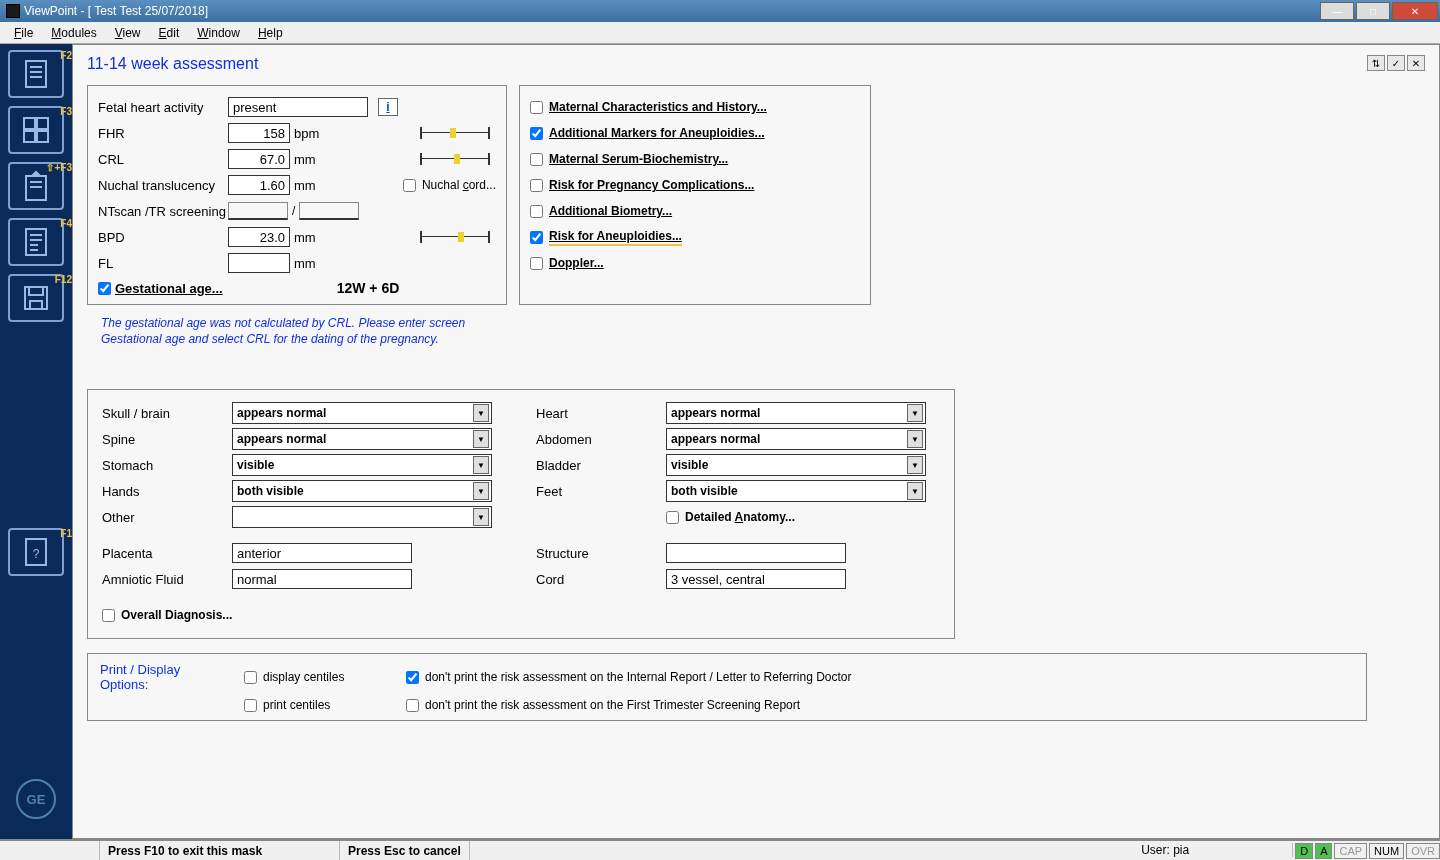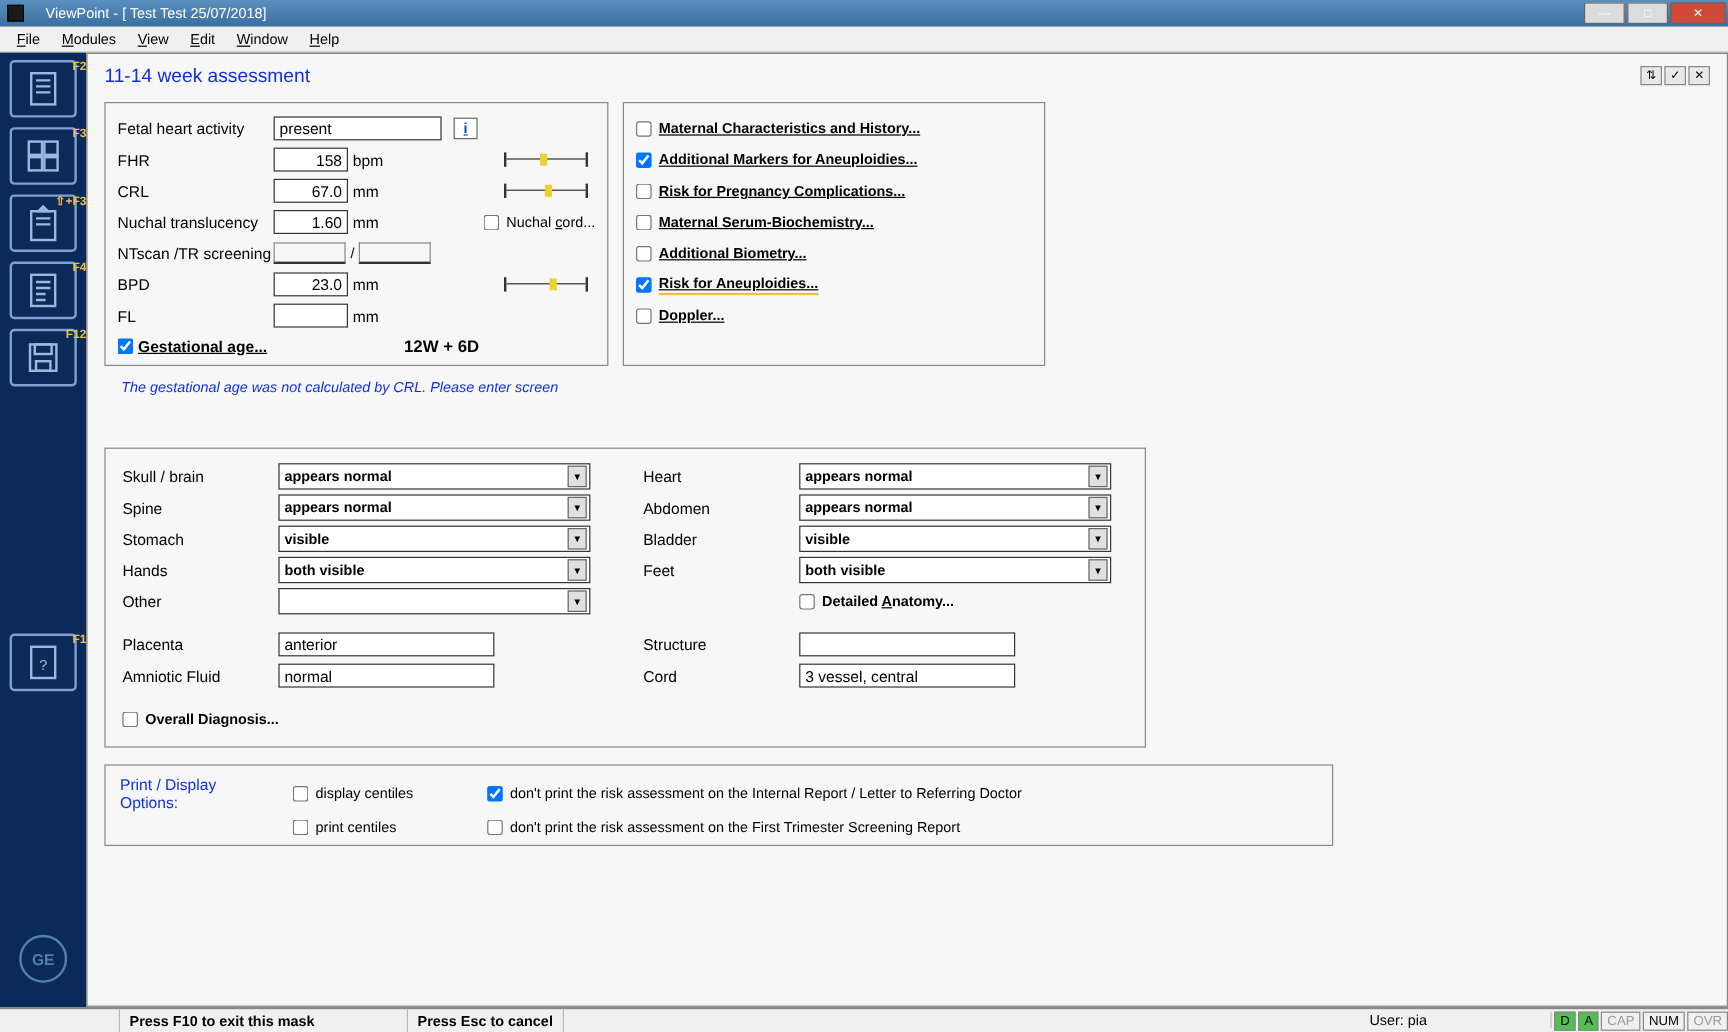--- a/index.html
+++ b/index.html
@@ -3,21 +3,21 @@
 <meta charset="utf-8">
 <style>
 * { box-sizing: border-box; margin: 0; padding: 0; font-family: Tahoma, Arial, sans-serif; font-size: 12px; }
 html, body { width: 1440px; height: 860px; overflow: hidden; background: #000; }
 
 .titlebar {
   height: 22px; background: linear-gradient(#5b8fbf, #3a6fa0);
   display: flex; align-items: center; justify-content: space-between;
   color: #fff; padding: 0 2px;
 }
-.titlebar .left { display:flex; align-items:center; gap:18px; padding-left:4px;}
+.titlebar .left { display:flex; align-items:center; gap:4px; padding-left:4px;}
 .titlebar .ticon { width:14px; height:14px; border:1px solid #000; background:#1a1a1a; display:inline-block;}
 .titlebar .winbtns { display:flex; gap:2px;}
 .titlebar .winbtn { width:34px; height:18px; background:#dcdcdc; border:1px solid #666; display:flex; align-items:center; justify-content:center; cursor:pointer; font-size:10px;}
 .titlebar .winbtn.close { background:#d04a3a; color:#fff; width:46px;}
 
 .menubar {
   height: 22px; background: #f0f0f0; border-bottom:1px solid #aaa;
   display:flex; align-items:center; padding-left:6px; gap:2px;
 }
 .menubar .mitem { padding:2px 8px; cursor:pointer; }
@@ -75,21 +75,21 @@
 .anatomy-panel { border:1px solid #888; width: 868px; padding:10px 14px; margin-top:42px;}
 .grid2 { display:flex; gap:30px;}
 .col { flex:1; }
 .arow { display:flex; align-items:center; height:26px;}
 .alabel { width:130px; font-size:13px; }
 .combo { flex:1; max-width:260px; height:22px; border:1px solid #333; background:#fff; display:flex; align-items:center; justify-content:space-between; padding:0 2px 0 4px; font-size:13px; font-weight:bold;}
 .combo .arrow { width:16px; height:18px; border:1px solid #666; background:#e0e0e0; display:flex;align-items:center;justify-content:center;font-size:8px;}
 .txtfield { width:180px; height:20px; border:1px solid #333; background:#fff; padding:0 4px; font-size:13px; display:flex;align-items:center;}
 .sep { height:10px; }
 
-.print-panel { border:1px solid #888; width:1024px; padding:8px 12px; margin-top:14px;}
+.print-panel { border:1px solid #888; width:1280px; padding:8px 12px; margin-top:14px;}
 .print-row { display:flex; align-items:center; gap:12px;}
 .print-label { color:#1030e0; font-size:13px; width:132px;}
 .pchk { display:flex; align-items:center; gap:6px; font-size:13px; min-width:150px;}
 .pchk.wide { min-width: 460px;}
 
 .statusbar {
   height:21px; background:#f0f0f0; border-top:2px solid #888;
   display:flex; align-items:center; font-size:12px;
 }
 .statusbar .cell { padding:0 8px; border-right:1px solid #bbb; height:100%; display:flex;align-items:center;}
@@ -261,43 +261,44 @@
         <div class="chkline">
             <input type="checkbox" style="">
             <label class="link">Maternal Characteristics and History...</label>
           </div>
         <div class="chkline">
             <input type="checkbox" checked="" style="">
             <label class="link">Additional Markers for Aneuploidies...</label>
           </div>
         <div class="chkline">
             <input type="checkbox" style="">
+            <label class="link">Maternal Serum-Biochemistry...</label>
+          </div>
+        <div class="chkline">
+            <input type="checkbox" style="">
             <label class="link">Risk for Pregnancy Complications...</label>
-          </div>
-        <div class="chkline">
-            <input type="checkbox" style="">
-            <label class="link">Maternal Serum-Biochemistry...</label>
           </div>
         <div class="chkline">
             <input type="checkbox" style="">
             <label class="link">Additional Biometry...</label>
           </div>
         <div class="chkline">
             <input type="checkbox" checked="" style="">
             <label class="link" style="border-bottom:2px solid #f0c040;padding-bottom:1px;">Risk for Aneuploidies...</label>
           </div>
         <div class="chkline">
             <input type="checkbox" style="">
             <label class="link">Doppler...</label>
           </div>
       </div>
     </div>
 
     <div class="warning">
       <div>The gestational age was not calculated by CRL. Please enter screen</div>
+      <div>Gestational age and select CRL for the dating of the pregnancy.</div>
     </div>
 
     <div class="anatomy-panel">
       <div class="grid2">
         <div class="col">
           <div class="arow">
               <div class="alabel">Skull / brain</div>
               <div class="combo">
                 <span>appears normal</span>
                 <div class="arrow">▼</div>

